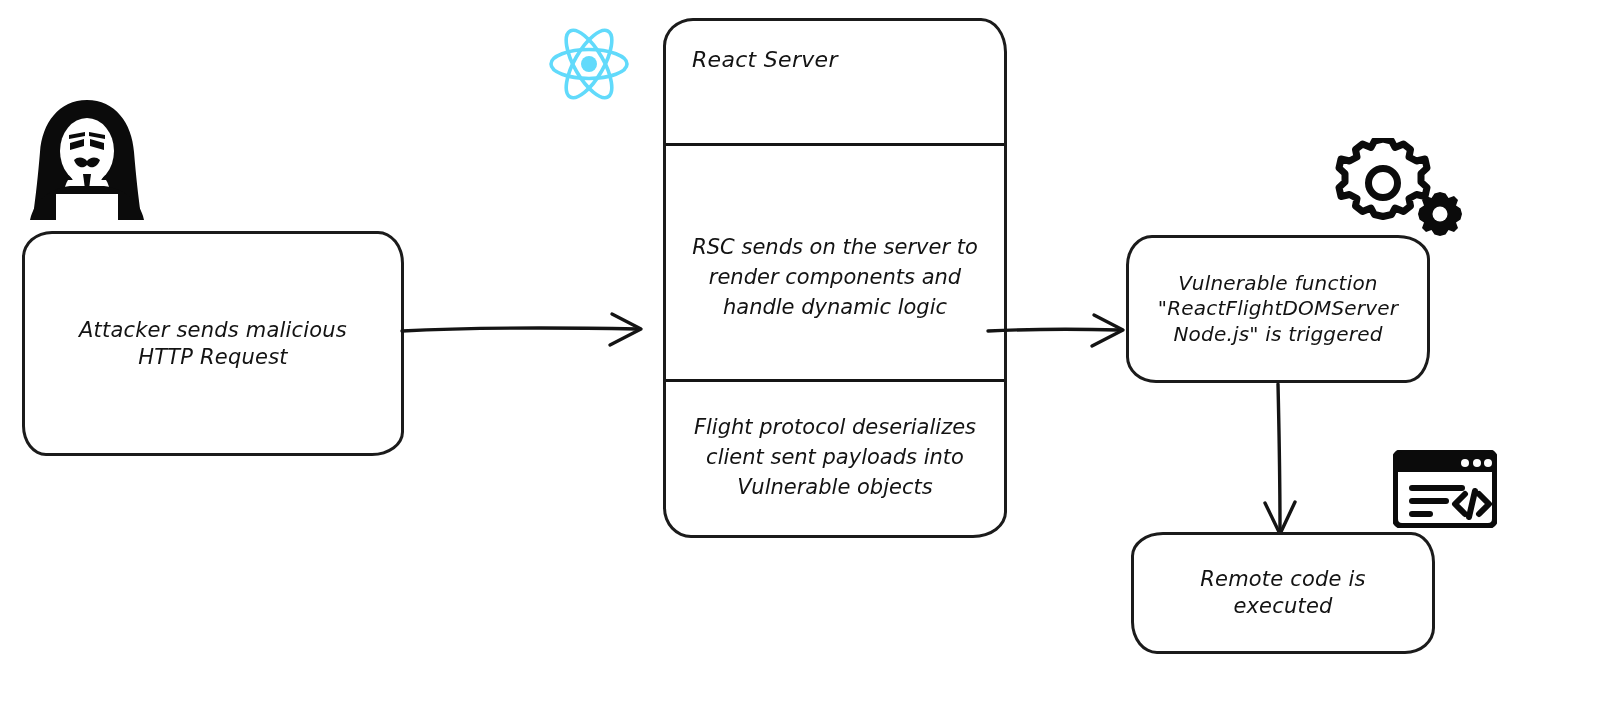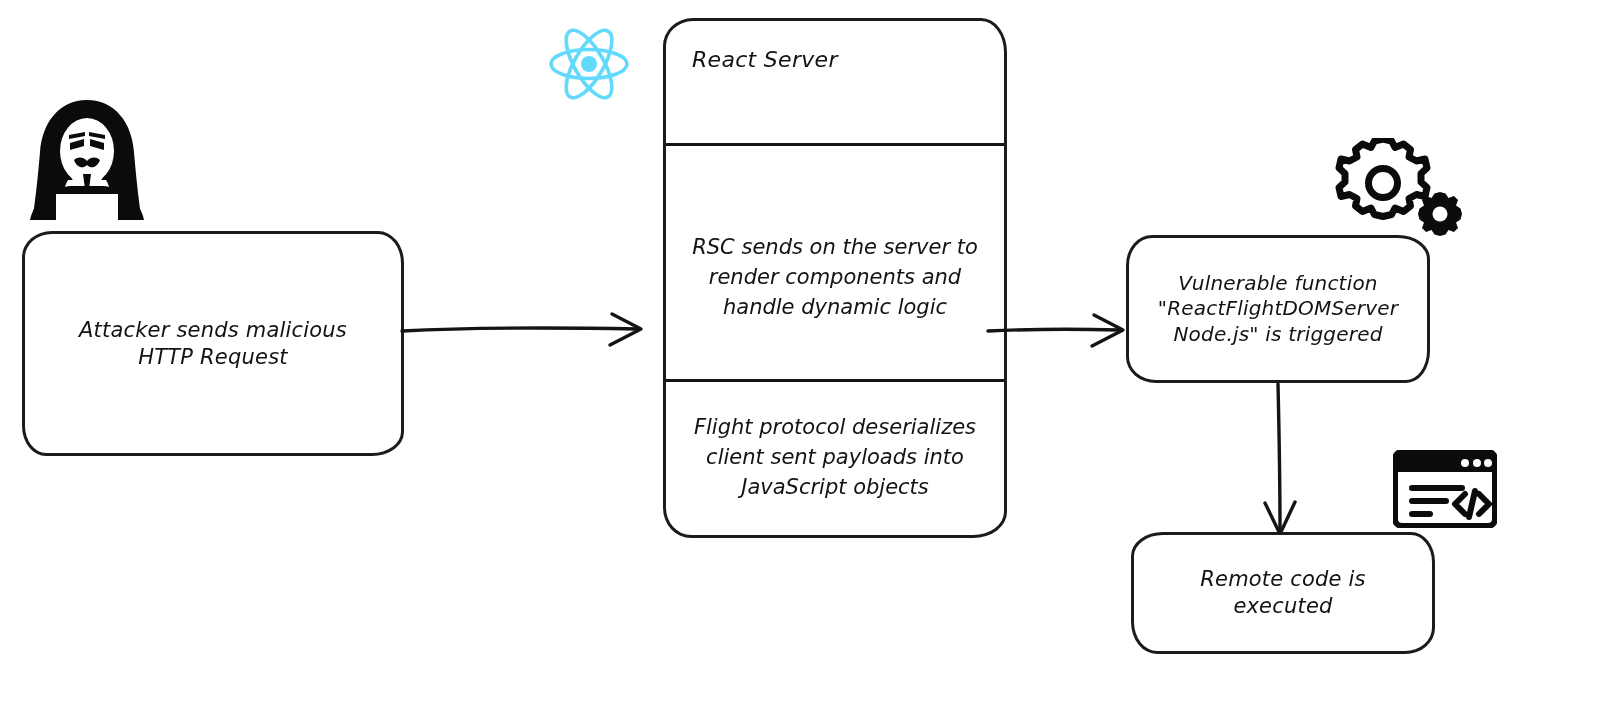--- a/index.html
+++ b/index.html
@@ -168,21 +168,21 @@
     <div class="divider" id="divider-top"></div>
 
     <div class="section-text" id="rsc-section-text">RSC sends on the server to
 render components and
 handle dynamic logic</div>
 
     <div class="divider" id="divider-bottom"></div>
 
     <div class="section-text" id="flight-section-text">Flight protocol deserializes
 client sent payloads into
-JavaScript objects</div>
+Vulnerable objects</div>
   </div>
 
   <svg class="arrow" style="left:986px; top:302px;" width="145" height="60" viewBox="0 0 145 60">
     <path d="M2 29 C 45 27, 95 27, 133 28" stroke="#141414" stroke-width="3.4" fill="none" stroke-linecap="round"></path>
     <path d="M108 13 L 137 28 L 106 44" stroke="#141414" stroke-width="3.4" fill="none" stroke-linecap="round" stroke-linejoin="round"></path>
   </svg>
 
   <div class="icon" style="left:1335px; top:138px; width:135px; height:100px;">
     <svg width="135" height="100" viewBox="0 0 135 100" aria-hidden="true">
 

